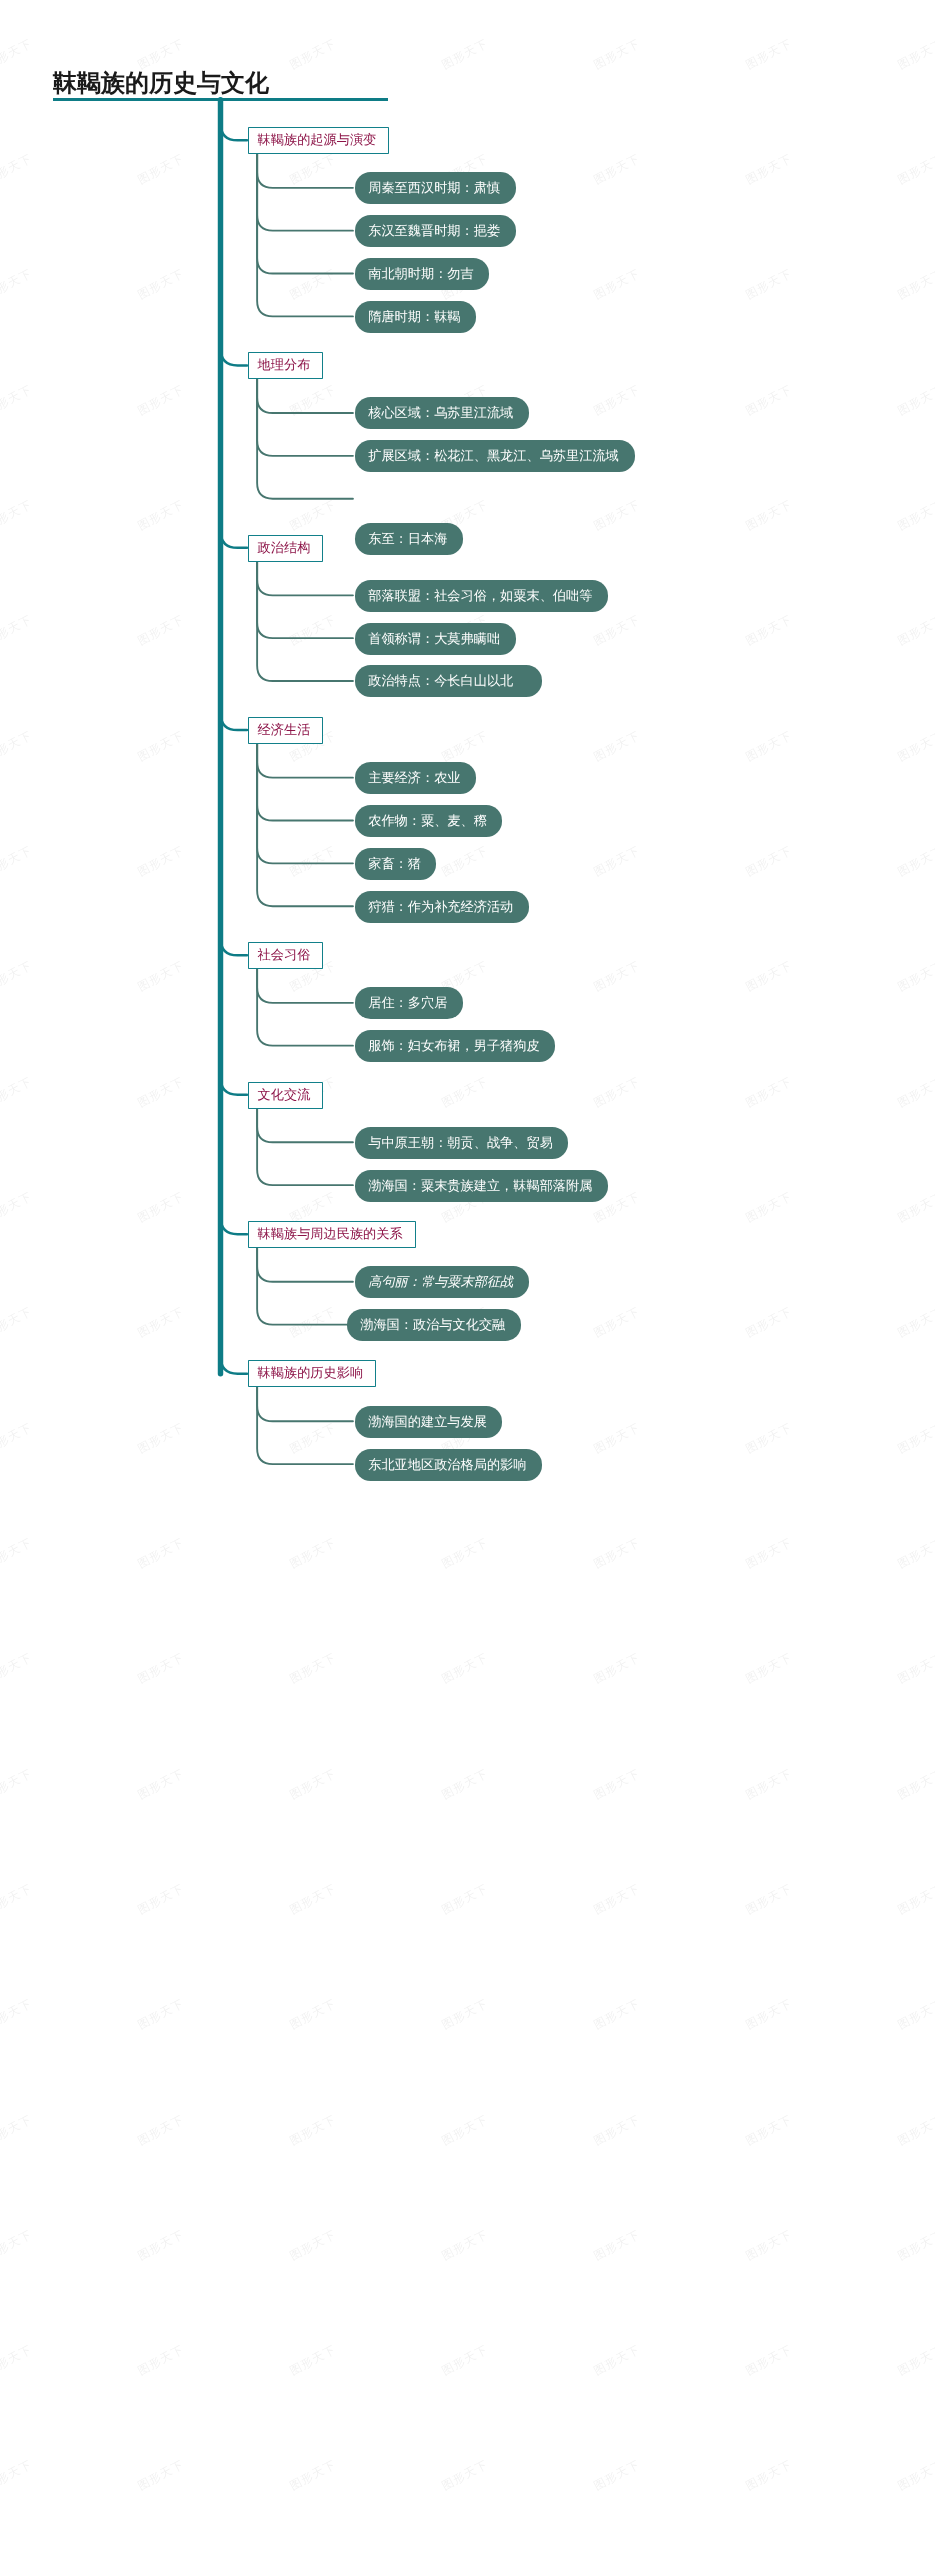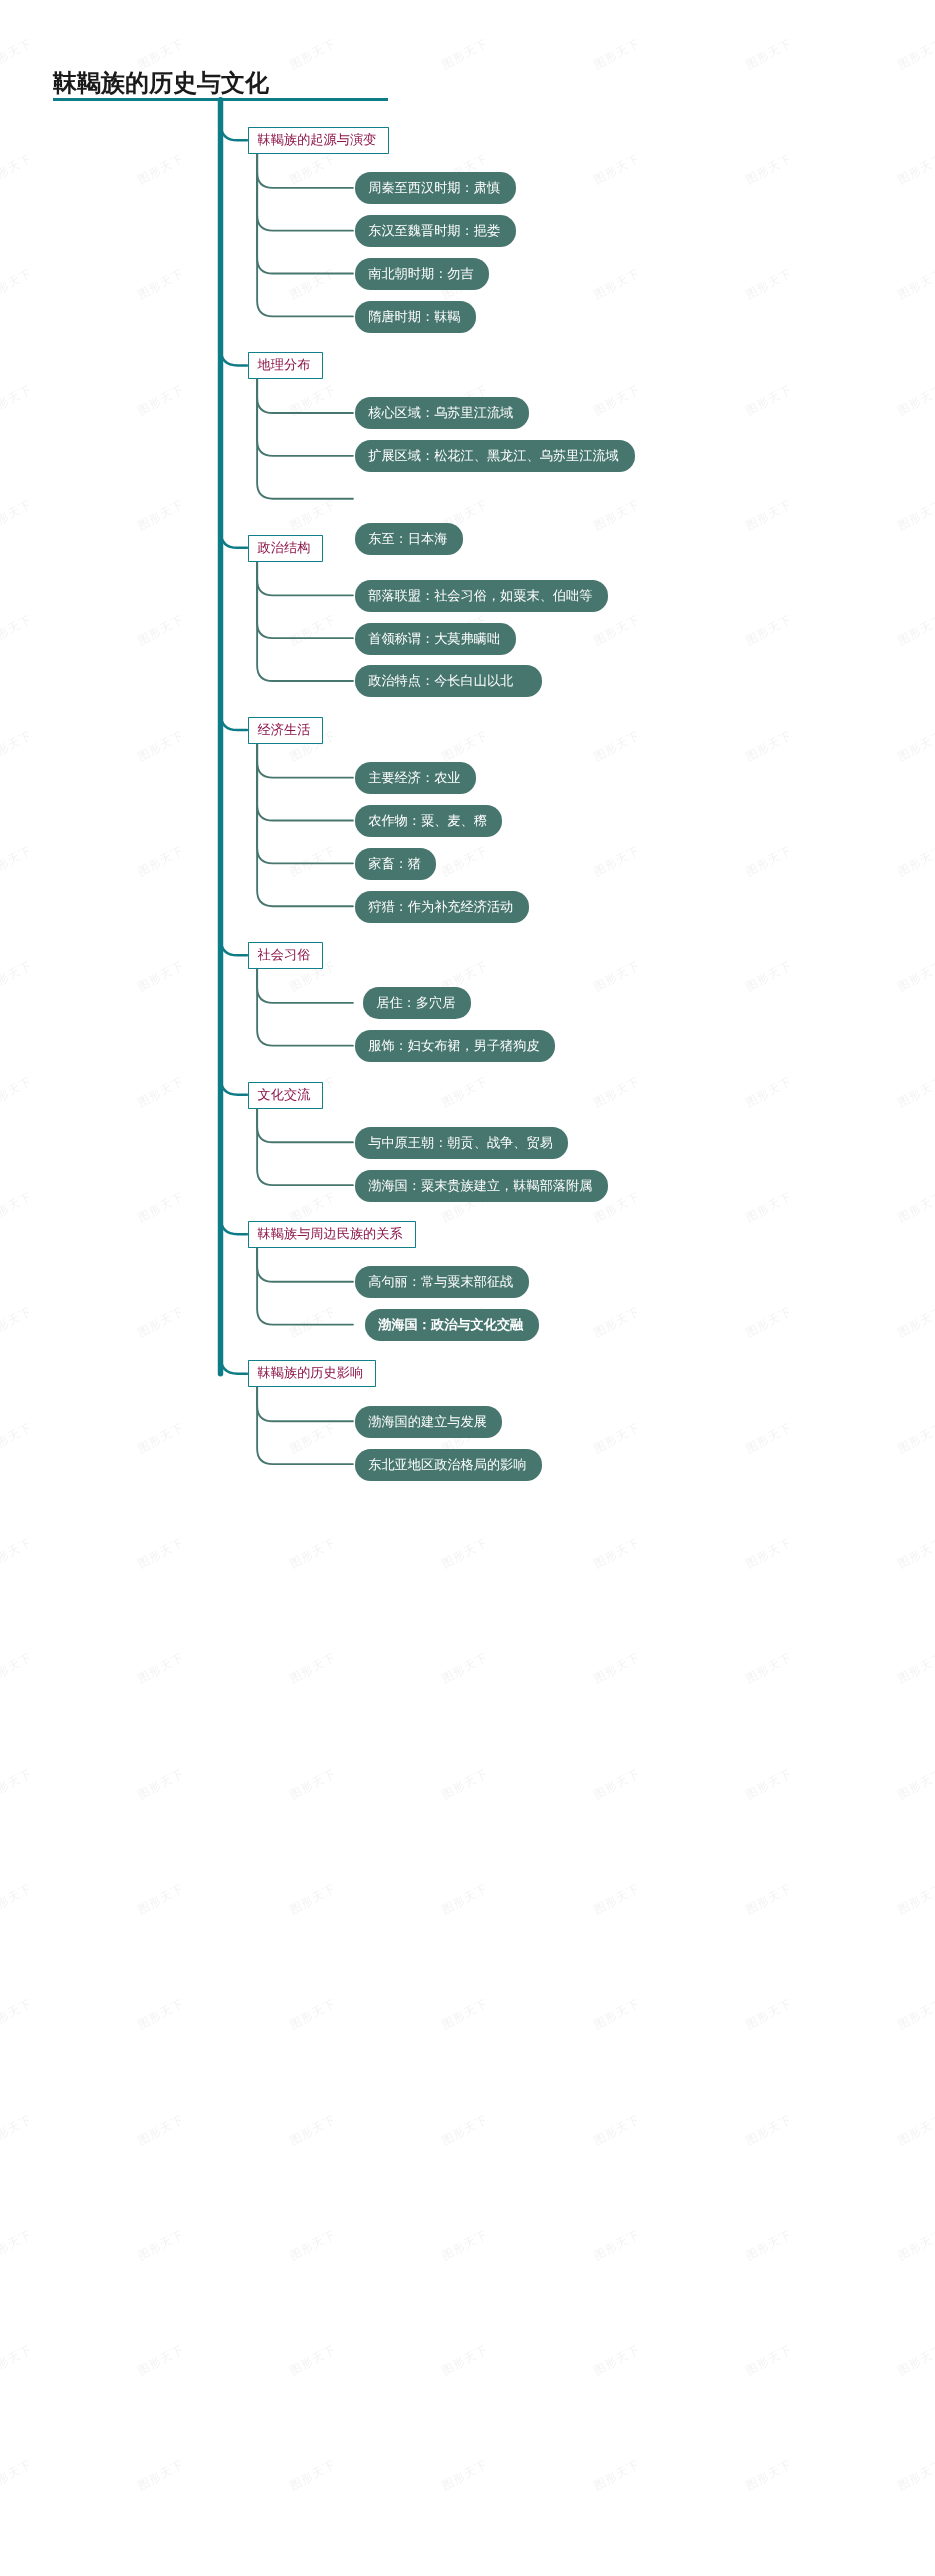--- a/index.html
+++ b/index.html
@@ -312,26 +312,26 @@
       <div class="node n1" style="left: 248px; top: 535px; width: 75px;">政治结构</div>
       <div class="node n2" style="left: 355px; top: 580px; width: 253px;">部落联盟：社会习俗，如粟末、伯咄等</div>
       <div class="node n2" style="left: 355px; top: 623px; width: 161px;">首领称谓：大莫弗瞒咄</div>
       <div class="node n2" style="left: 355px; top: 665px; width: 187px;">政治特点：今长白山以北</div>
       <div class="node n1" style="left: 248px; top: 717px; width: 75px;">经济生活</div>
       <div class="node n2" style="left: 355px; top: 762px; width: 121px;">主要经济：农业</div>
       <div class="node n2" style="left: 355px; top: 805px; width: 147px;">农作物：粟、麦、穄</div>
       <div class="node n2" style="left: 355px; top: 848px; width: 81px;">家畜：猪</div>
       <div class="node n2" style="left: 355px; top: 891px; width: 174px;">狩猎：作为补充经济活动</div>
       <div class="node n1" style="left: 248px; top: 942px; width: 75px;">社会习俗</div>
-      <div class="node n2" style="left: 363px; top: 987px; width: 108px;">居住：多穴居</div>
+      <div class="node n2" style="left: 355px; top: 987px; width: 108px;">居住：多穴居</div>
       <div class="node n2" style="left: 355px; top: 1030px; width: 200px;">服饰：妇女布裙，男子猪狗皮</div>
       <div class="node n1" style="left: 248px; top: 1082px; width: 75px;">文化交流</div>
       <div class="node n2" style="left: 355px; top: 1127px; width: 213px;">与中原王朝：朝贡、战争、贸易</div>
       <div class="node n2" style="left: 355px; top: 1170px; width: 253px;">渤海国：粟末贵族建立，靺鞨部落附属</div>
       <div class="node n1" style="left: 248px; top: 1221px; width: 168px;">靺鞨族与周边民族的关系</div>
-      <div class="node n2" style="left: 355px; top: 1266px; width: 174px;">高句丽：常与粟末部征战</div>
-      <div class="node n2" style="left: 365px; top: 1309px; width: 174px; font-weight: bold;">渤海国：政治与文化交融</div>
+      <div class="node n2" style="left: 355px; top: 1266px; width: 174px; font-style: italic;">高句丽：常与粟末部征战</div>
+      <div class="node n2" style="left: 347px; top: 1309px; width: 174px;">渤海国：政治与文化交融</div>
       <div class="node n1" style="left: 248px; top: 1360px; width: 128px;">靺鞨族的历史影响</div>
       <div class="node n2" style="left: 355px; top: 1406px; width: 147px;">渤海国的建立与发展</div>
       <div class="node n2" style="left: 355px; top: 1449px; width: 187px;">东北亚地区政治格局的影响</div>
     </div>
 </div>
 
 
 </body></html>

